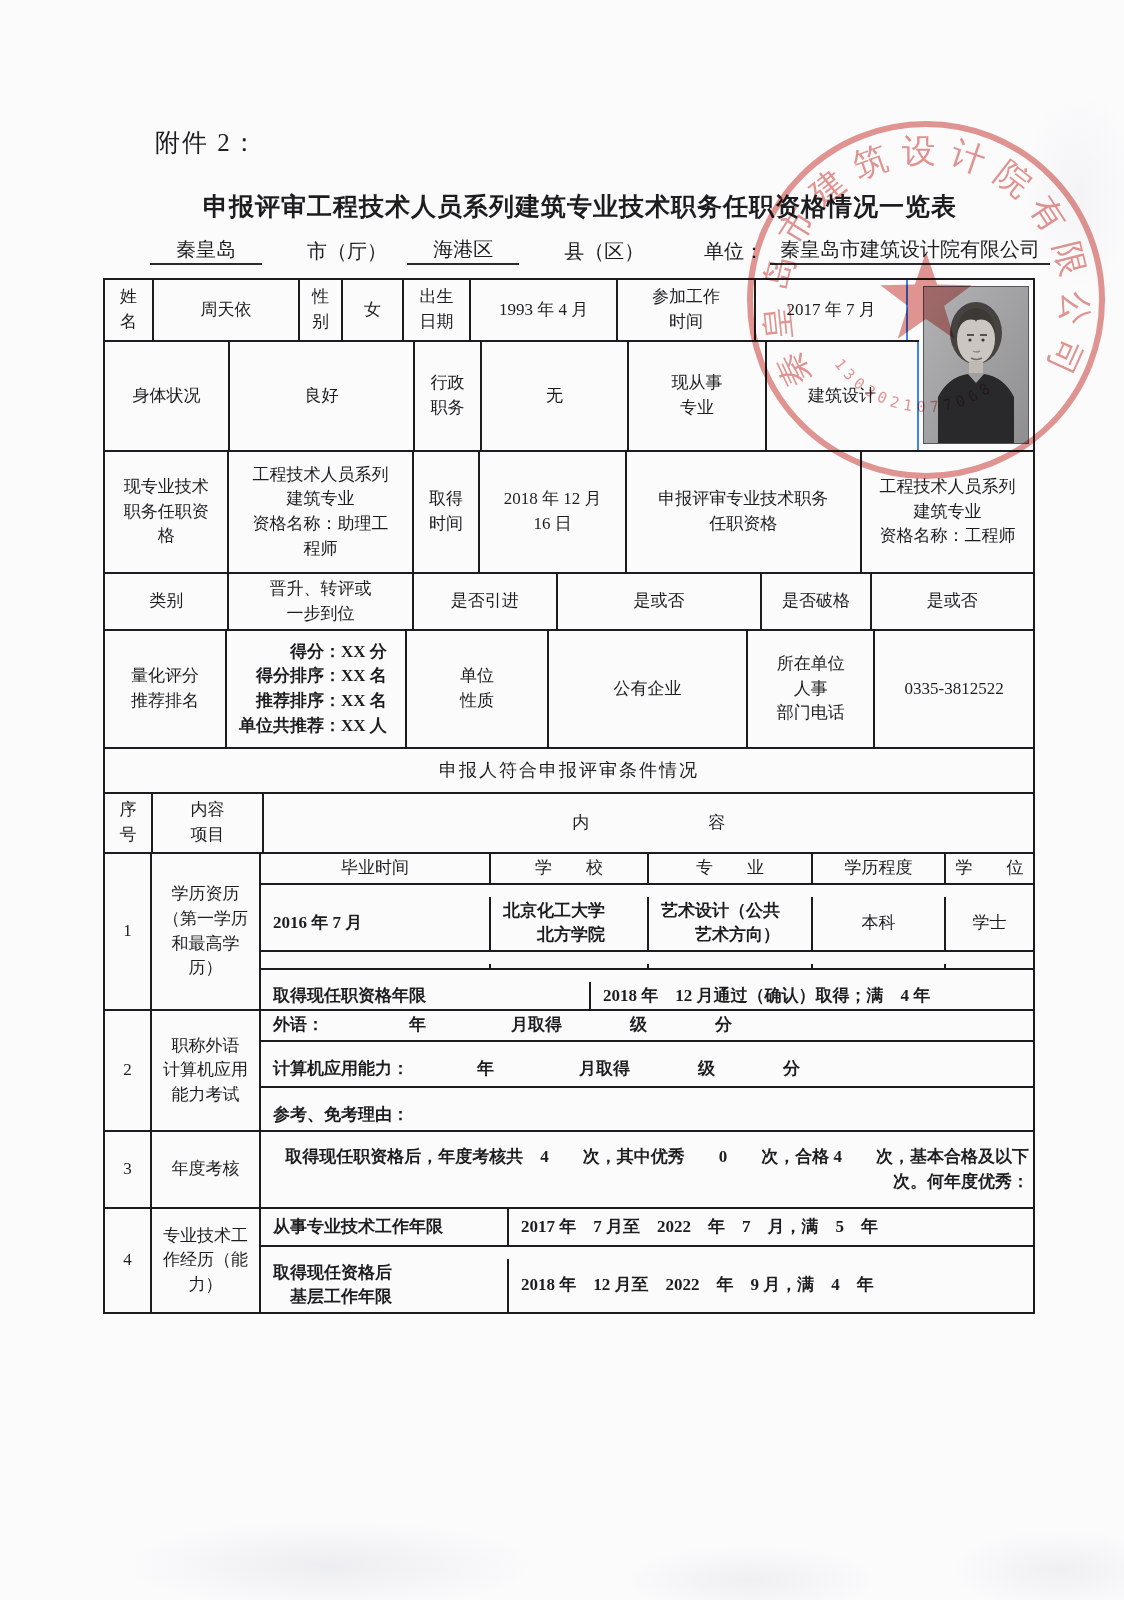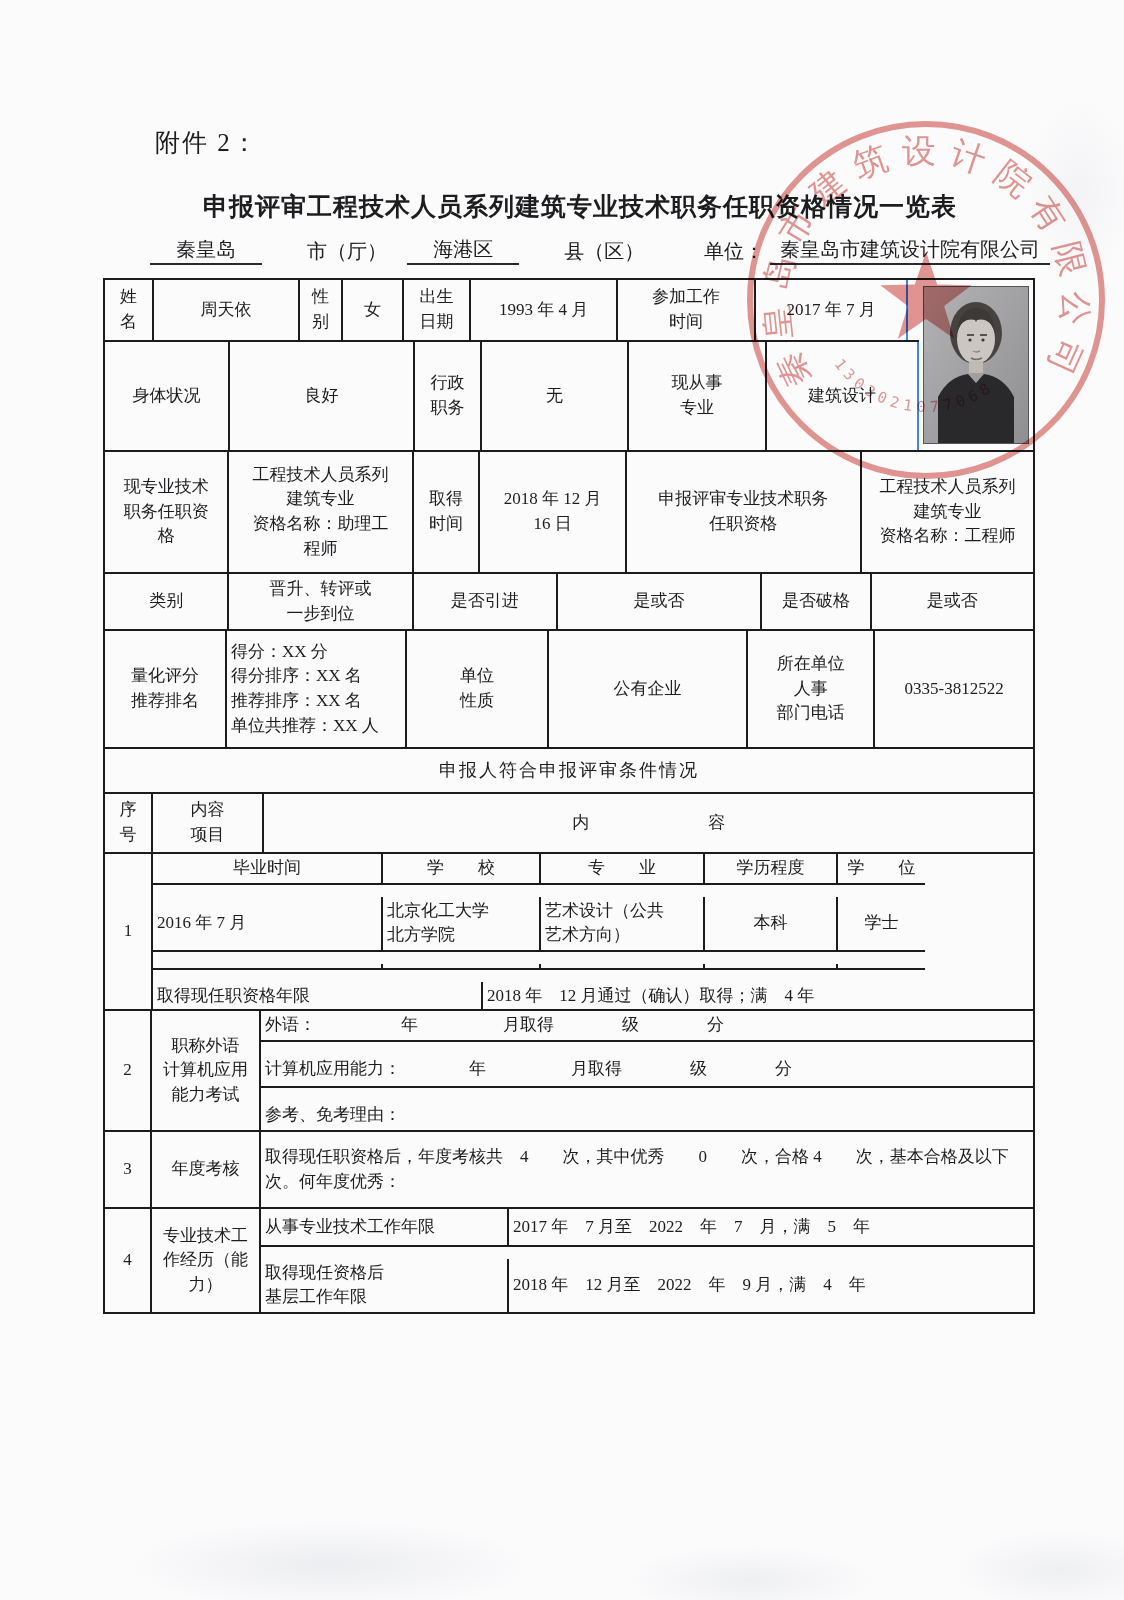--- a/index.html
+++ b/index.html
@@ -35,21 +35,21 @@
   .gap1 { width:26px; } .gap2 { width:16px; }
 
   
   .tbl { position:absolute; left:103px; top:278px; width:932px;
          border:2.5px solid #1c1c1e; background:transparent; font-size:17px; line-height:1.45; }
   .trow { display:flex; border-bottom:2px solid #1c1c1e; }
   .trow:last-child { border-bottom:none; }
   .c { border-right:2px solid #1c1c1e; display:flex; align-items:center; justify-content:center;
        text-align:center; white-space:pre-line; padding:2px 4px; }
   .c:last-child { border-right:none; }
-  .c.tl { justify-content:flex-start; text-align:left; padding-left:4px; }
+  .c.tl { justify-content:flex-start; text-align:right; padding-left:12px;font-weight:bold; }
 
   
   .group12 { display:flex; border-bottom:2px solid #1c1c1e; }
   .g12-left { width:814px; display:flex; flex-direction:column; }
   .g12-left .trow { border-bottom:2px solid #1c1c1e; }
   .g12-left .trow:last-child { border-bottom:none; }
   .g12-left .trow .c:last-child { border-right:2px solid #3b82f6; }
   .photo-cell { width:118px; height:170px; display:flex; align-items:center; justify-content:center; }
   .photo { width:106px; height:158px; border:1px solid #55555a; background:#a7a7a9; }
 
@@ -199,20 +199,24 @@
     <div class="trow" style="height:60px">
       <div class="c" style="width:48px">序
 号</div>
       <div class="c" style="width:112px">内容
 项目</div>
       <div class="c" style="width:772px">内　　　　　　　容</div>
     </div>
 
     <div class="item" style="height:157px">
       <div class="numc">1</div>
+      <div class="lblc">学历资历
+（第一学历
+和最高学
+历）</div>
       <div class="contentcol">
         <div class="subrow" style="height:35px">
           <div class="c" style="width:230px">毕业时间</div>
           <div class="c" style="width:158px">学　　校</div>
           <div class="c" style="width:164px">专　　业</div>
           <div class="c" style="width:133px">学历程度</div>
           <div class="c" style="width:87px">学　　位</div>
         </div>
         <div class="subrow" style="height:58px">
           <div class="c tl" style="width:230px">2016 年 7 月</div>

